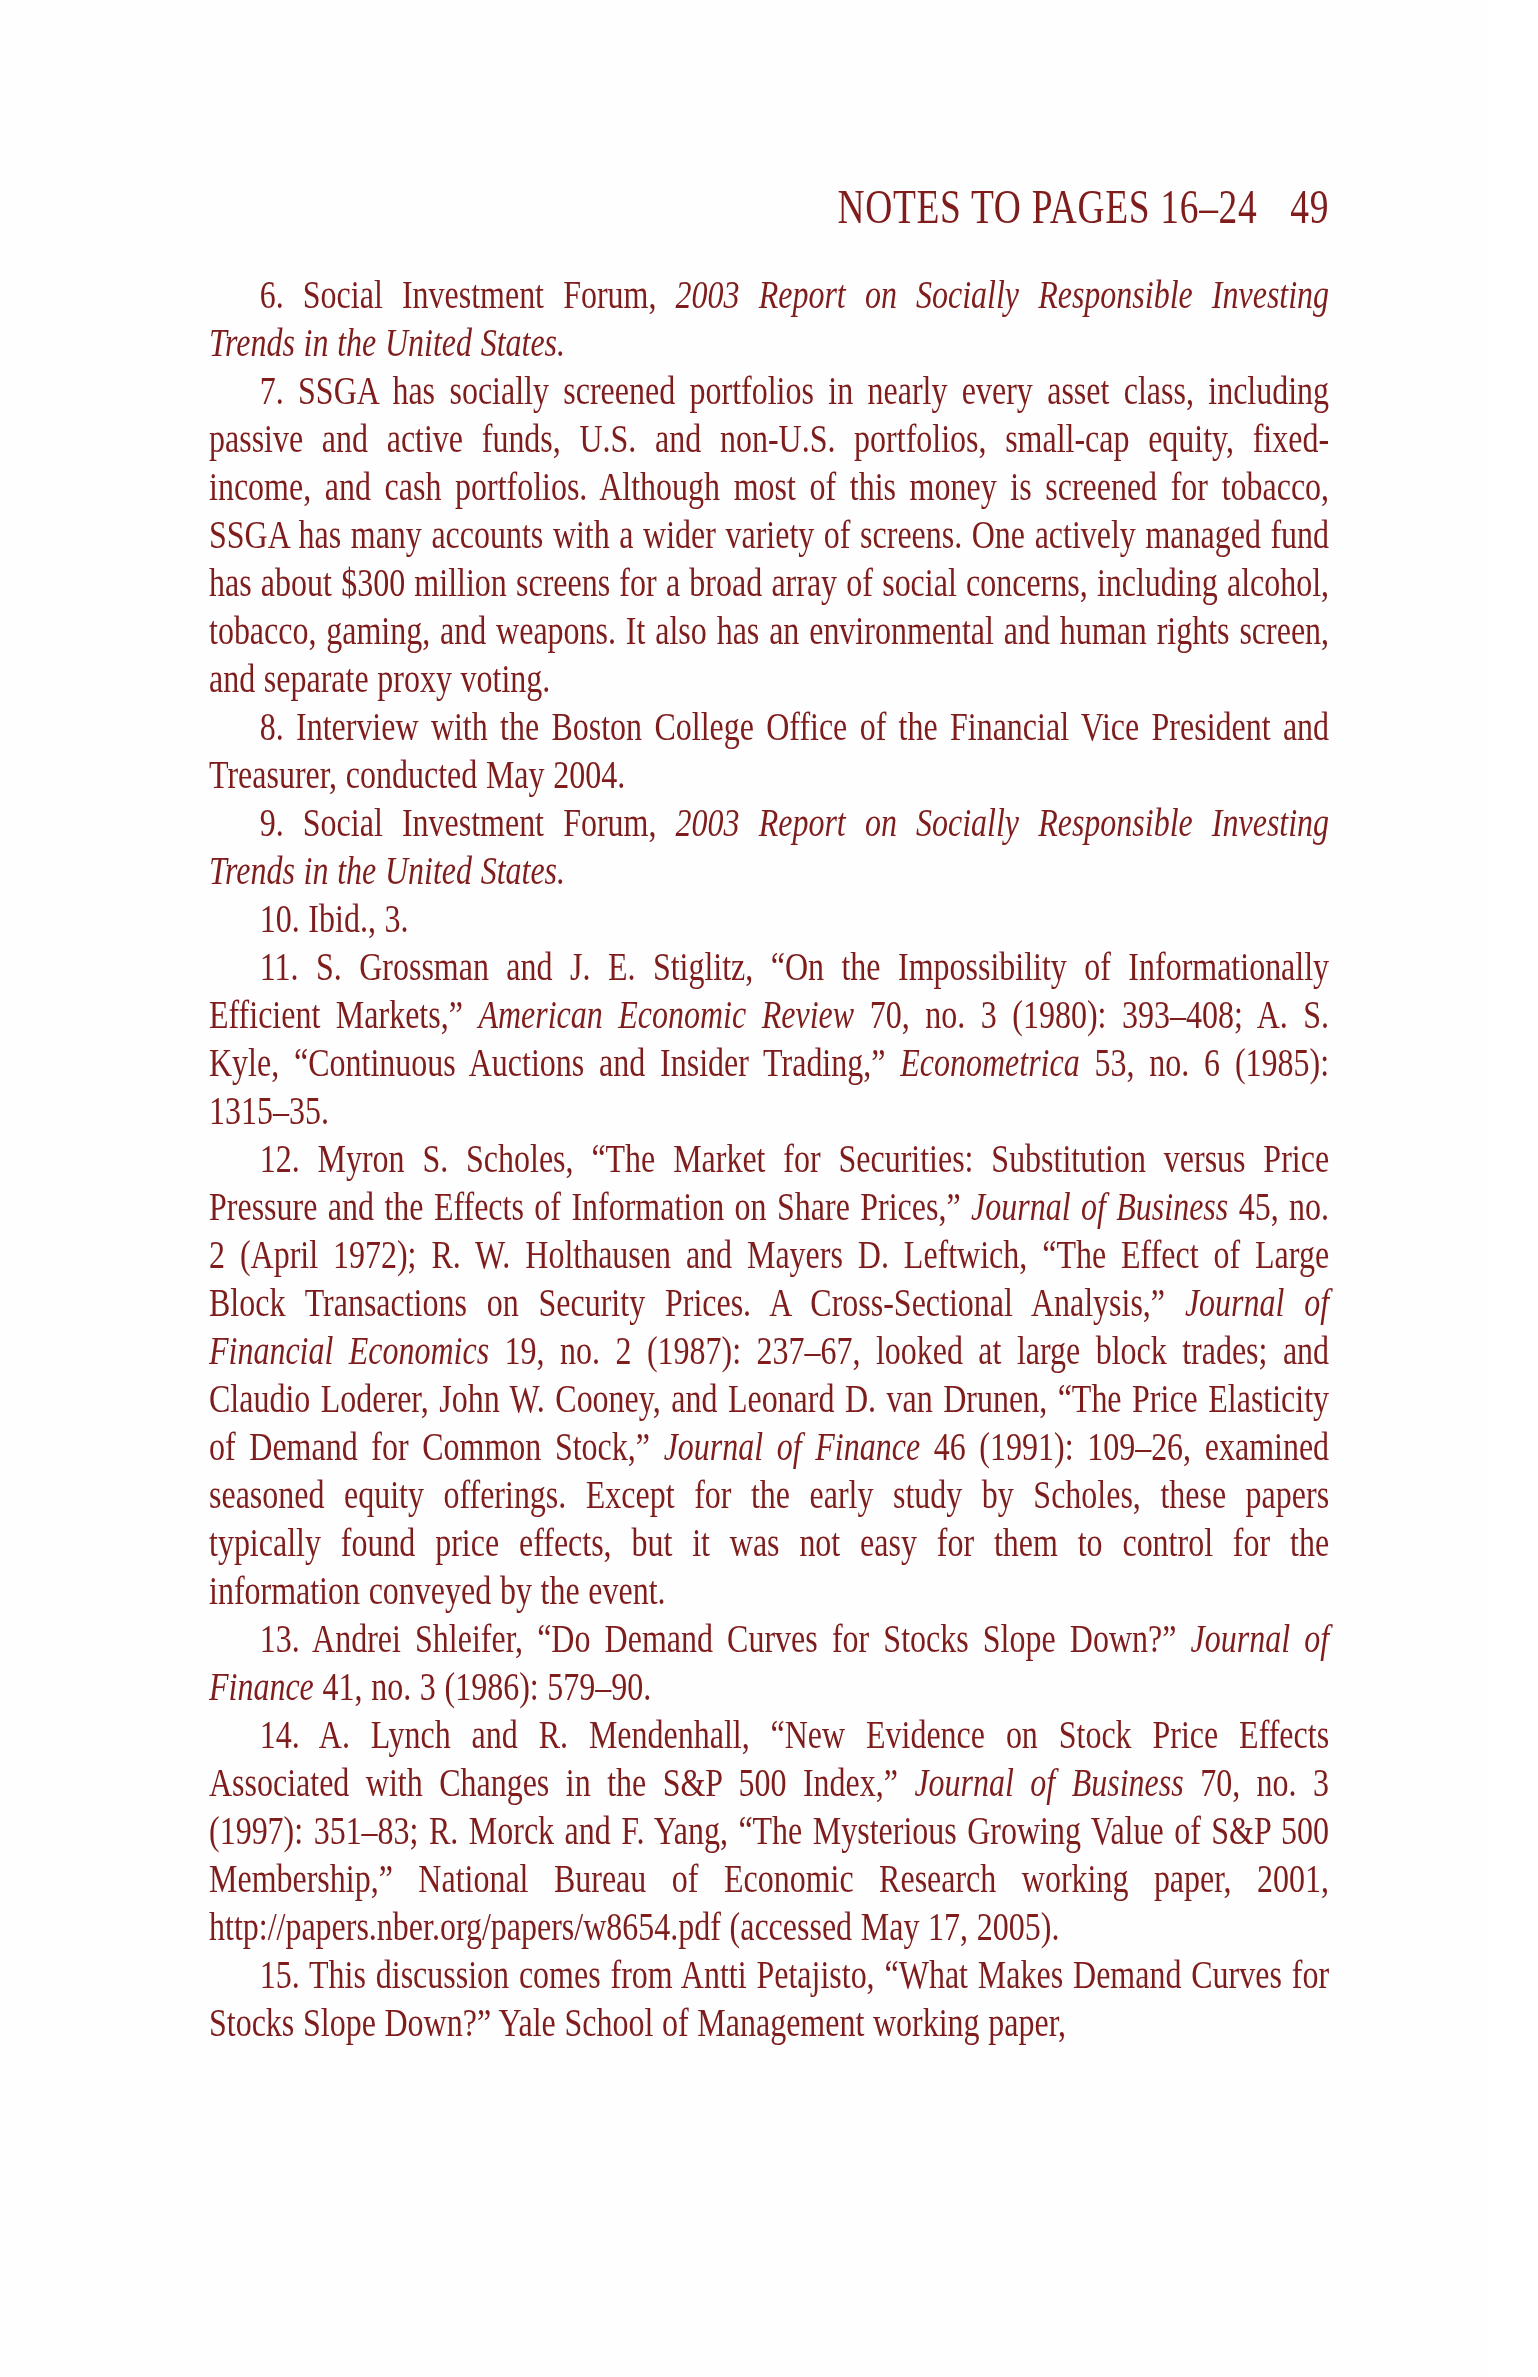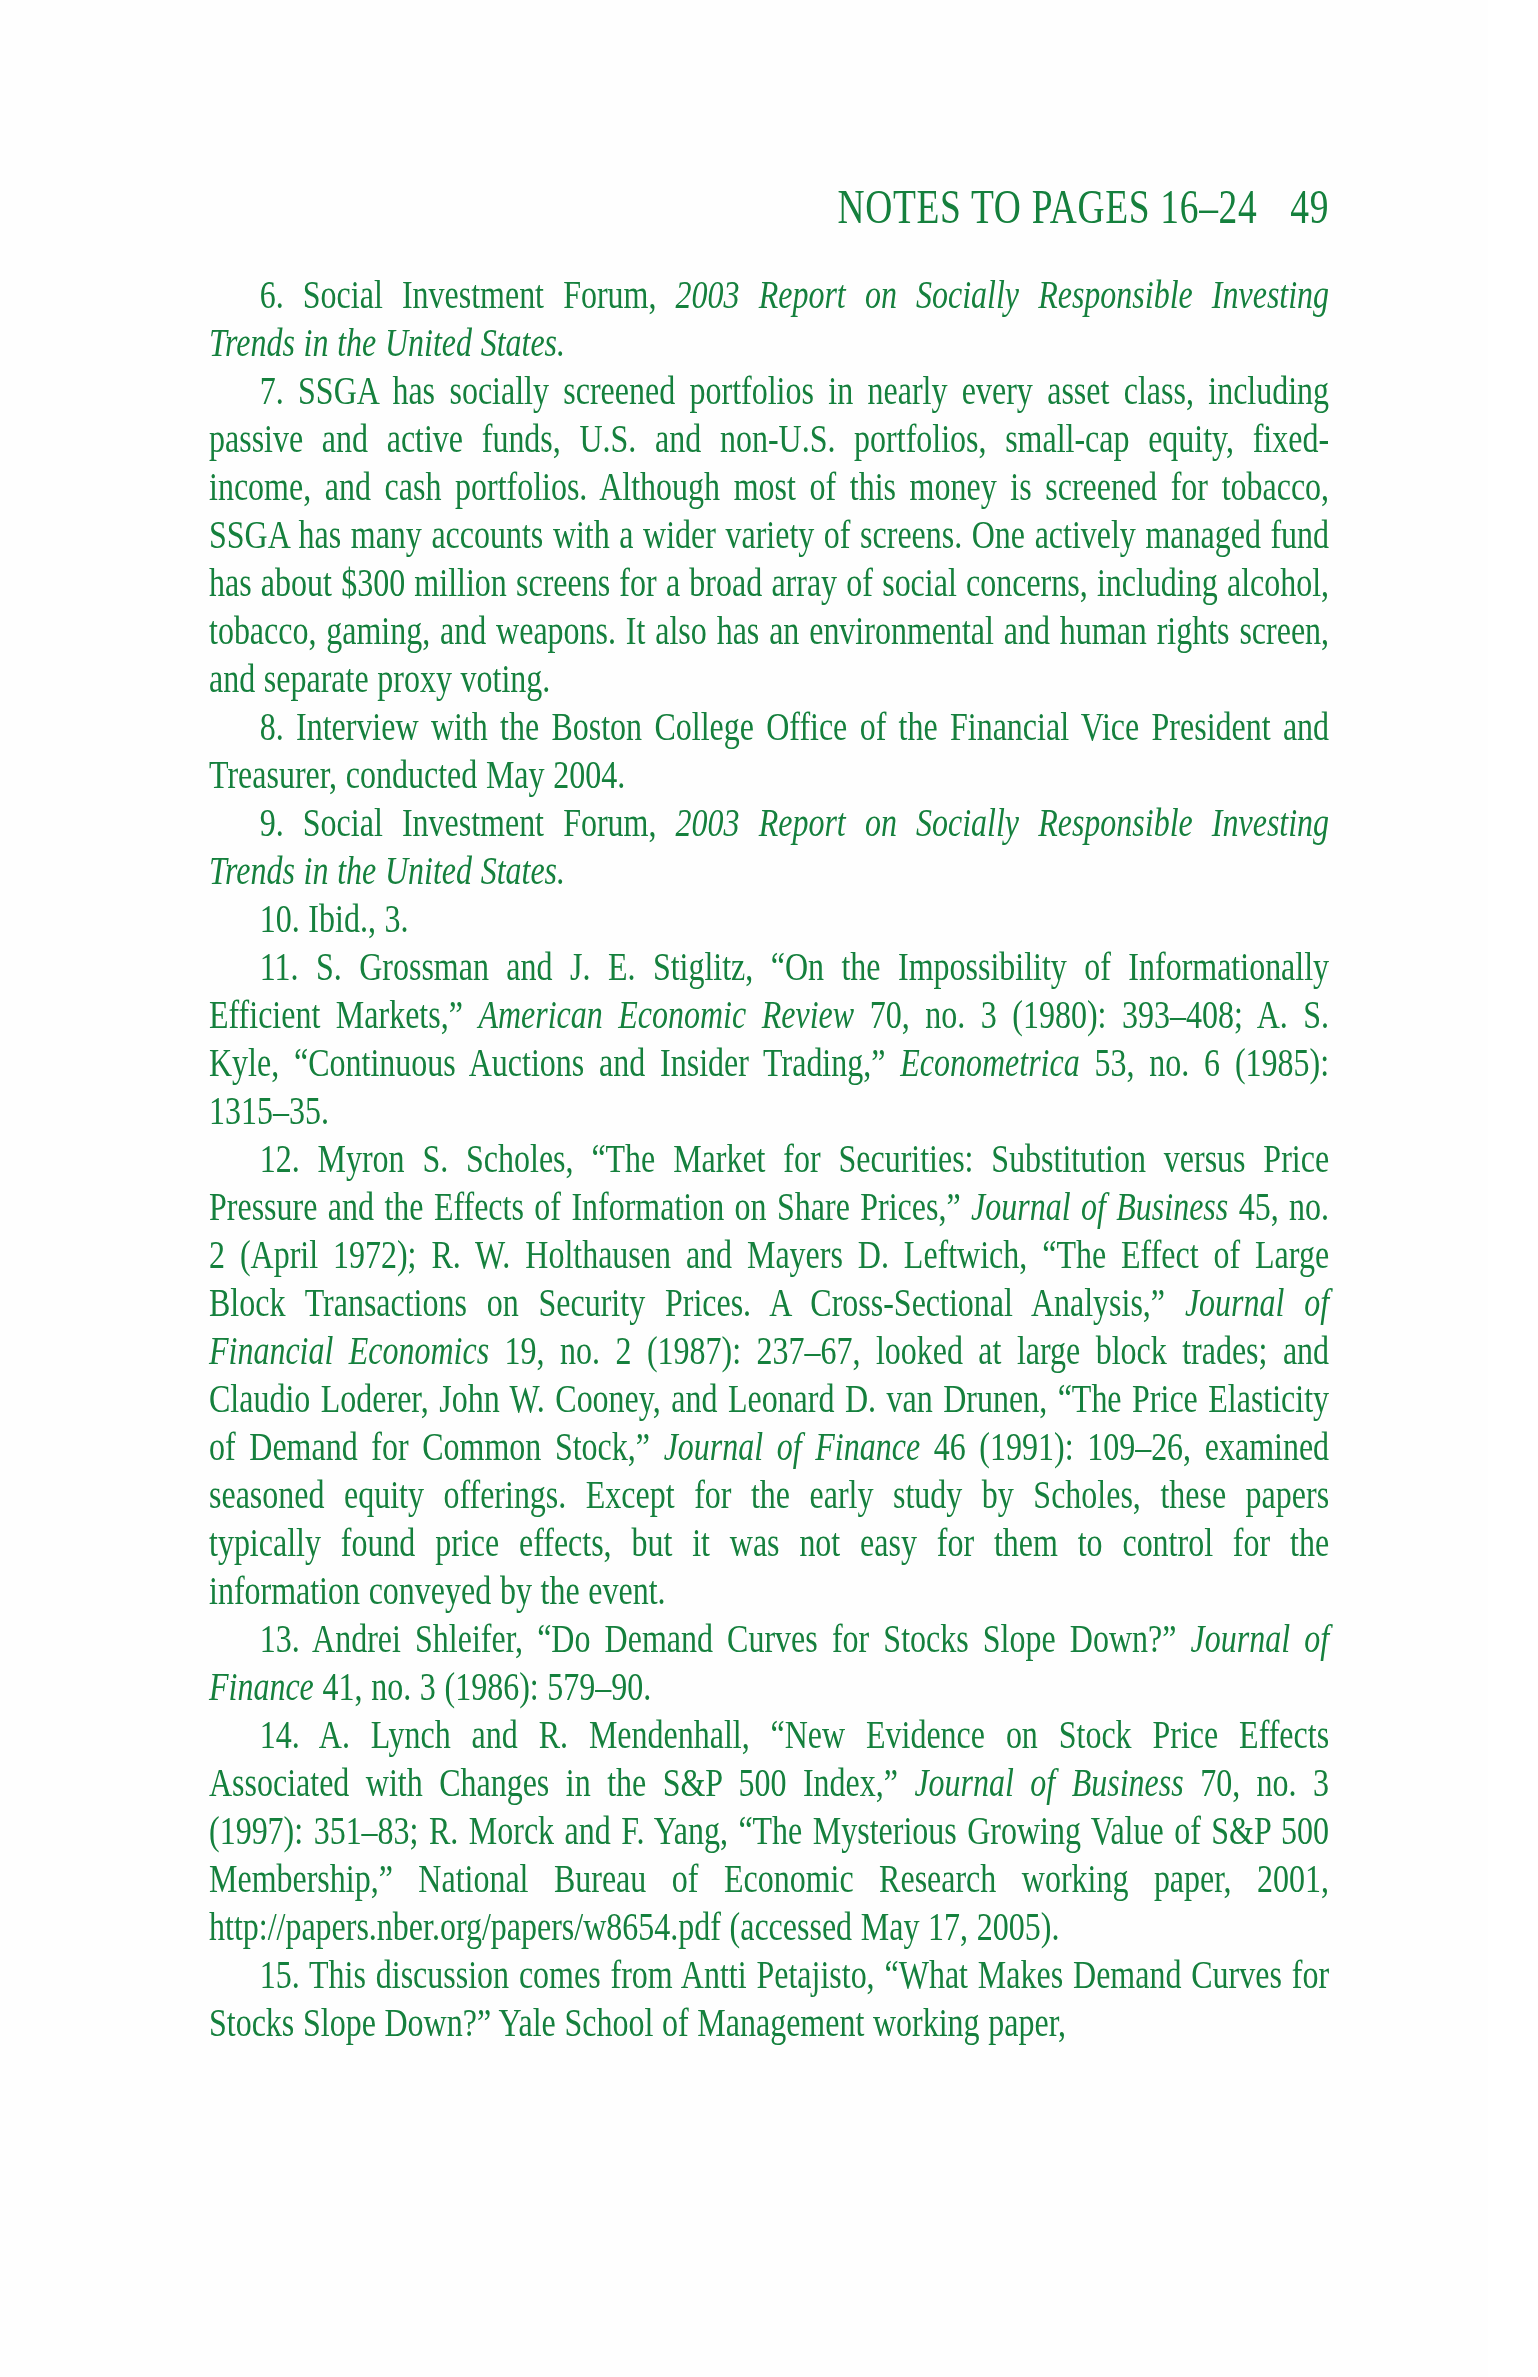--- a/index.html
+++ b/index.html
@@ -5,21 +5,21 @@
   html, body {
     margin: 0;
     padding: 0;
     background: #ffffff;
   }
   .page {
     position: relative;
     width: 1488px;
     height: 2377px;
     background: #fefefe;
-    color: #15803d;
+    color: #7f1d1d;
     font-family: "Liberation Serif", "DejaVu Serif", serif;
     overflow: hidden;
   }
   
   .content {
     position: absolute;
     left: 209px;
     top: 183px;
     width: 1436px;
     transform: scaleX(0.78);

